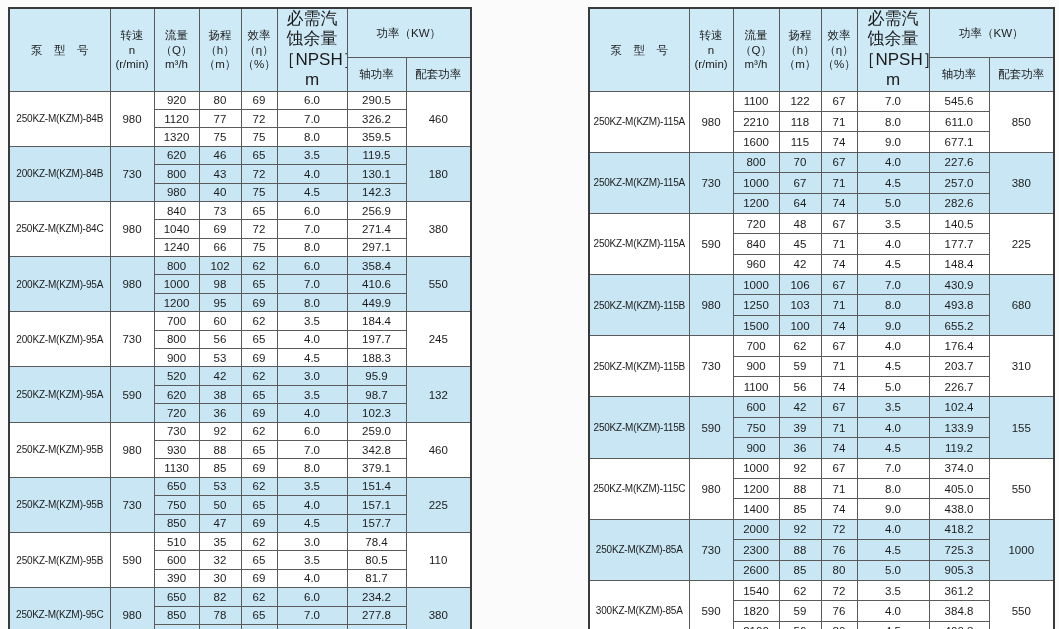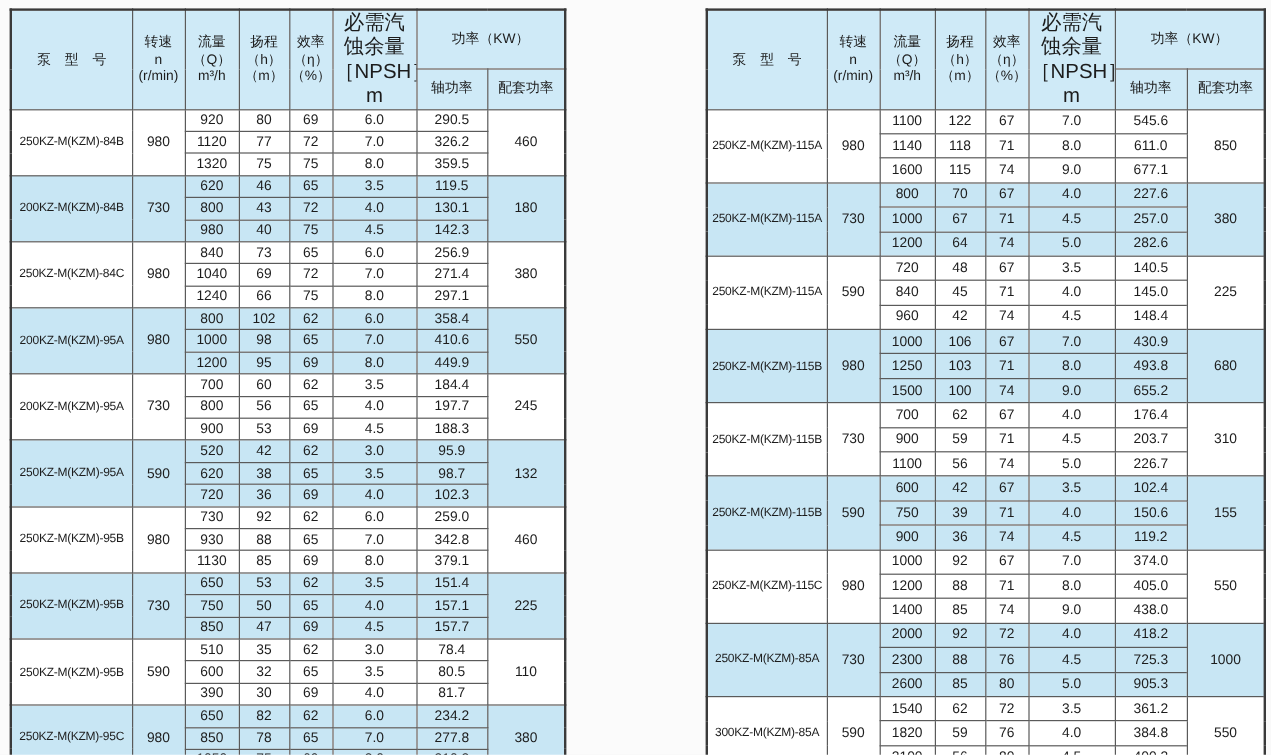--- a/index.html
+++ b/index.html
@@ -400,21 +400,21 @@
           <td rowspan="3" class="model">250KZ-M(KZM)-115A</td>
           <td rowspan="3">980</td>
           <td>1100</td>
           <td>122</td>
           <td>67</td>
           <td>7.0</td>
           <td>545.6</td>
           <td rowspan="3">850</td>
         </tr>
         <tr>
-          <td>1140</td>
+          <td>2210</td>
           <td>118</td>
           <td>71</td>
           <td>8.0</td>
           <td>611.0</td>
         </tr>
         <tr>
           <td>1600</td>
           <td>115</td>
           <td>74</td>
           <td>9.0</td>
@@ -452,21 +452,21 @@
           <td>67</td>
           <td>3.5</td>
           <td>140.5</td>
           <td rowspan="3">225</td>
         </tr>
         <tr>
           <td>840</td>
           <td>45</td>
           <td>71</td>
           <td>4.0</td>
-          <td>145.0</td>
+          <td>177.7</td>
         </tr>
         <tr>
           <td>960</td>
           <td>42</td>
           <td>74</td>
           <td>4.5</td>
           <td>148.4</td>
         </tr>
         <tr class="hl">
           <td rowspan="3" class="model">250KZ-M(KZM)-115B</td>
@@ -524,21 +524,21 @@
           <td>67</td>
           <td>3.5</td>
           <td>102.4</td>
           <td rowspan="3">155</td>
         </tr>
         <tr class="hl">
           <td>750</td>
           <td>39</td>
           <td>71</td>
           <td>4.0</td>
-          <td>150.6</td>
+          <td>133.9</td>
         </tr>
         <tr class="hl">
           <td>900</td>
           <td>36</td>
           <td>74</td>
           <td>4.5</td>
           <td>119.2</td>
         </tr>
         <tr>
           <td rowspan="3" class="model">250KZ-M(KZM)-115C</td>

